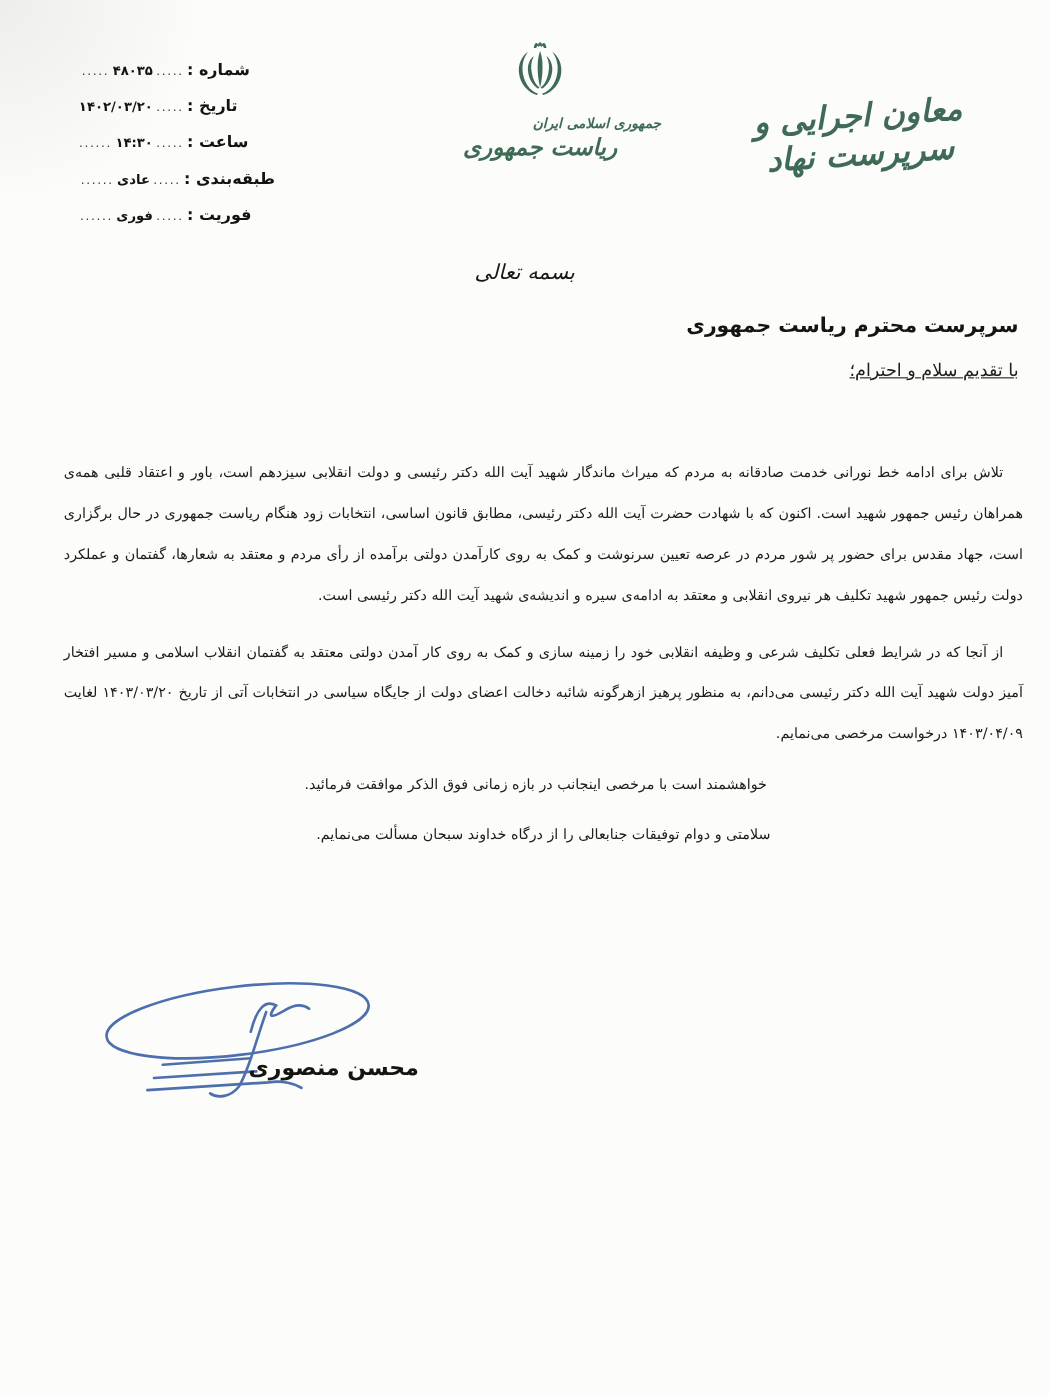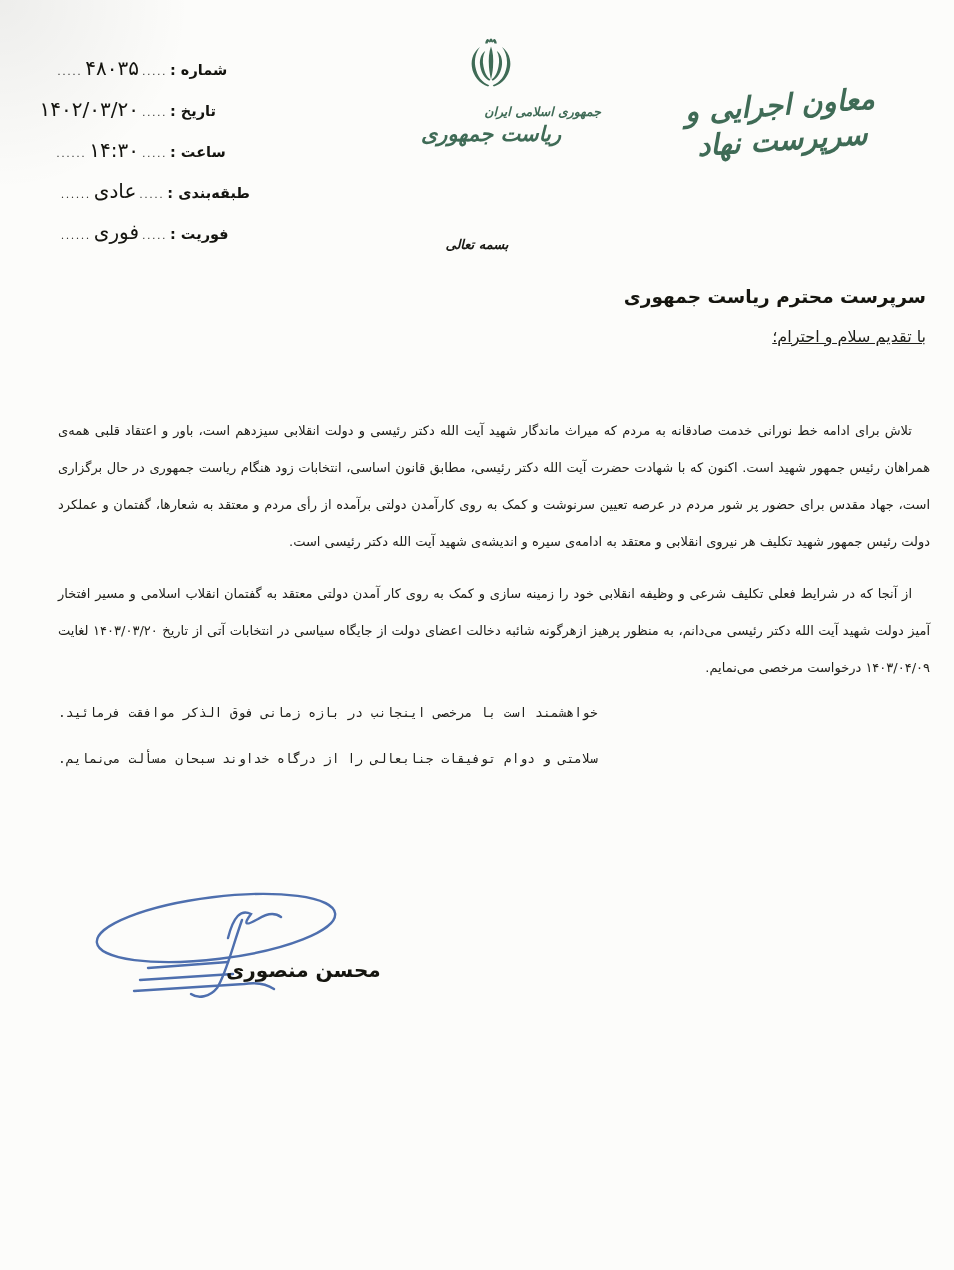--- a/index.html
+++ b/index.html
@@ -13,50 +13,50 @@
     font-family:"DejaVu Sans", sans-serif;
     color:#1c1c1c;
     overflow:hidden;
   }
 
   
   .meta-block { position:absolute; top:56px; left:30px; width:220px; }
   .meta-row { display:flex; align-items:baseline; margin-bottom:17px; white-space:nowrap; }
   .meta-label { flex:0 0 auto; min-width:80px; text-align:left; font-weight:bold; font-size:14.5px; color:#14140f; }
   .meta-dots { font-size:11px; color:#3a3a36; letter-spacing:1.5px; margin:0 3px; }
-  .meta-value { font-weight:normal; font-size:20px; color:#14140f; }
+  .meta-value { font-weight:bold; font-size:12px; color:#14140f; }
 
   
   .center-head { position:absolute; top:32px; left:50%; margin-left:-96px; width:220px; text-align:center; }
   .emblem { display:block; margin:0 auto; }
   .org-line1 { font-size:12.5px; font-style:italic; font-weight:600; color:#3f6b56; margin-top:6px;text-align:right; }
   .org-line2 { font-size:21px; font-style:italic; font-weight:600; color:#3f6b56; margin-top:3px; }
 
   
   .office-title {
     position:absolute; top:88px; right:22px; width:302px;
     text-align:center; font-size:29px; font-style:italic; font-weight:600;
     color:#3f6b56; transform:rotate(-4deg); line-height:1.2;
   }
 
   
   .besmele { position:absolute; top:237px; left:50%; transform:translateX(-50%);
-    font-size:13px; font-style:italic; font-weight:700; color:#191914; }
+    font-size:19px; font-style:italic; font-weight:400; color:#191914; }
 
   
   .recipient { position:absolute; top:279px; right:28px; text-align:right; }
   .recipient-line { font-weight:bold; font-size:18.5px; line-height:35px; color:#15150f; }
   .salutation { font-size:16px; margin-top:13px; color:#20201a;text-decoration:underline; }
 
   
   .body-text { position:absolute; top:412px; right:24px; left:58px;
     font-size:13px; line-height:37px; color:#20201a; }
   .para { margin:0; text-align:justify; text-indent:18px; }
   .para + .para { margin-top:15px; }
-  .closing { margin:9px 0 0 0; text-align:left;font-family:Liberation Mono, monospace; }
+  .closing { margin:9px 0 0 0; text-align:center; }
   .closing.first { text-indent:14px; }
 
   
   .signature-block { position:absolute; top:888px; left:76px; width:340px; height:130px; }
   .signature-scribble { position:absolute; top:0; left:0; }
   .signer-name { position:absolute; top:70px; left:150px; font-weight:bold; font-size:20px; color:#15150f; white-space:nowrap; }
 
   
   .cc-block { position:absolute; top:1110px; right:62px; text-align:right; font-size:15px; color:#23231d; }
   .cc-title { font-weight:bold; line-height:34px; }

